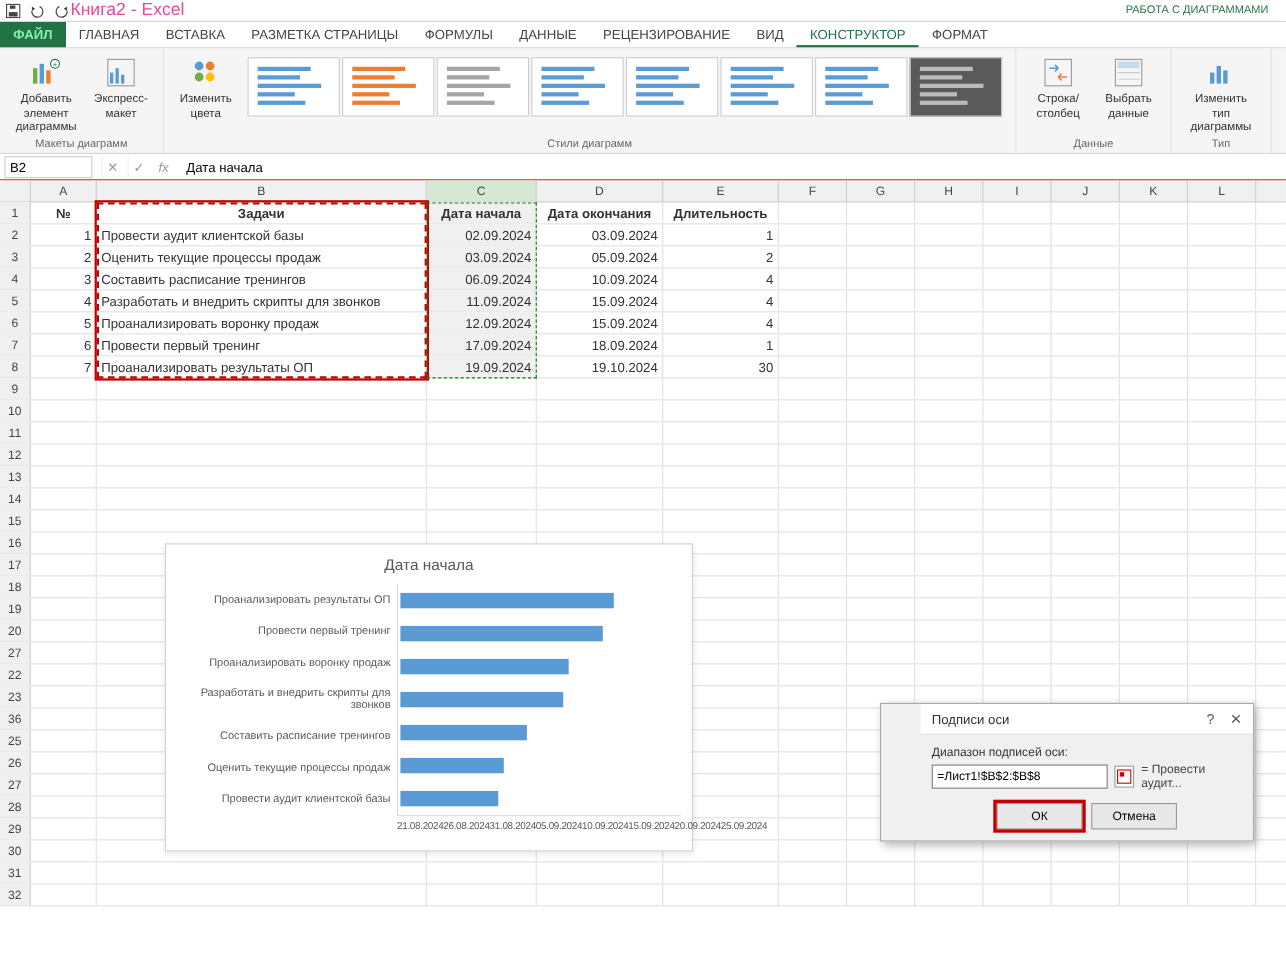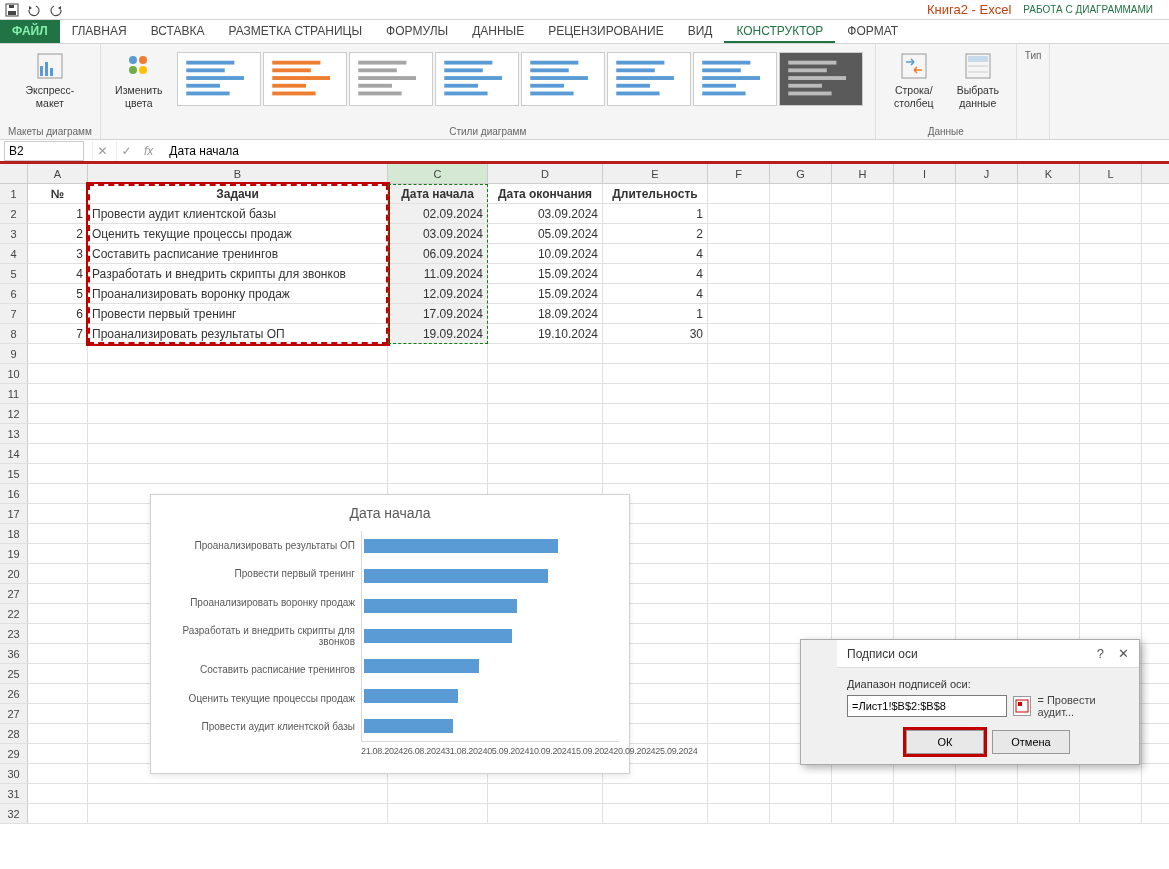--- a/index.html
+++ b/index.html
@@ -2,21 +2,21 @@
 <html><head>
 <meta charset="utf-8">
 <style>
 * { margin: 0; padding: 0; box-sizing: border-box; font-family: "Segoe UI", Tahoma, sans-serif; }
 body { background: #fff; font-size: 12px; color: #333; overflow: hidden; width: 1169px; height: 869px; }
 
 
 .titlebar { height: 20px; background: #fff; display: flex; align-items: center; padding: 0 4px; border-bottom: 1px solid #d4d4d4; }
 .qat { display: flex; gap: 6px; align-items: center; }
 .qat-btn { width: 16px; height: 16px; display: flex; align-items: center; justify-content: center; color: #555; cursor: pointer; }
-.title-center { flex: 1; text-align: right; color: #c2410c; font-size: 13px; }
+.title-center { flex: 1; text-align: left; color: #ec4899; font-size: 16px; }
 .chart-tools-tab { color: #217346; font-size: 10px; padding: 2px 12px; text-transform: uppercase; }
 
 
 .ribbon-tabs { height: 24px; background: #fff; display: flex; border-bottom: 1px solid #d4d4d4; }
 .rtab { padding: 4px 12px; font-size: 12px; color: #444; cursor: pointer; text-transform: uppercase; }
 .rtab.file { background: #217346; color: #86efac; font-weight: bold; }
 .rtab.active { color: #217346; border-bottom: 2px solid #217346; background: #fff; }
 
 
 .ribbon { height: 96px; background: #f5f5f5; border-bottom: 1px solid #d4d4d4; display: flex; }
@@ -24,21 +24,21 @@
 .rgroup-content { display: flex; gap: 4px; align-items: flex-start; }
 .rgroup-label { font-size: 10px; color: #666; margin-top: 2px; }
 .rbtn { display: flex; flex-direction: column; align-items: center; padding: 2px 4px; cursor: pointer; font-size: 10.5px; text-align: center; line-height: 1.2; }
 .rbtn-icon { width: 32px; height: 32px; display: flex; align-items: center; justify-content: center; margin-bottom: 2px; }
 .style-gallery { display: flex; gap: 2px; padding: 4px; flex-wrap: wrap; max-width: 720px; }
 .style-thumb { width: 84px; height: 54px; background: #fff; border: 1px solid #ccc; cursor: pointer; display: flex; align-items: center; justify-content: center; }
 .style-thumb.dark { background: #5a5a5a; }
 .style-thumb svg { width: 100%; height: 100%; }
 
 
-.formula-bar { height: 24px; display: flex; align-items: center; border-bottom: 3px solid #b91c1c; background: #fff; padding: 0 4px; }
+.formula-bar { height: 24px; display: flex; align-items: center; border-bottom: 1px solid #b91c1c; background: #fff; padding: 0 4px; }
 .name-box { width: 80px; height: 20px; border: 1px solid #ccc; padding: 0 4px; font-size: 12px; margin-right: 8px; }
 .fx-btns { display: flex; gap: 4px; margin-right: 8px; color: #999; }
 .fx-btn { width: 20px; height: 20px; display: flex; align-items: center; justify-content: center; cursor: pointer; border-left: 1px solid #eee; }
 .fx-label { font-style: italic; color: #999; margin-right: 12px; }
 .formula-input { flex: 1; border: none; outline: none; font-size: 12px; padding: 0 4px; }
 
 
 .grid-area { position: relative; height: 700px; overflow: hidden; }
 .col-headers { display: flex; height: 20px; background: #f0f0f0; border-bottom: 1px solid #ccc; }
 .corner { width: 28px; border-right: 1px solid #ccc; background: #f0f0f0; }
@@ -128,20 +128,32 @@
   <div class="rtab active">КОНСТРУКТОР</div>
   <div class="rtab">ФОРМАТ</div>
 </div>
 
 <div class="ribbon">
   <div class="rgroup">
     <div class="rgroup-content">
       <div class="rbtn">
         <div class="rbtn-icon">
             <svg width="28" height="28" viewBox="0 0 28 28">
+              <rect x="2" y="10" width="4" height="14" fill="#70ad47"></rect>
+              <rect x="8" y="6" width="4" height="18" fill="#5b9bd5"></rect>
+              <rect x="14" y="12" width="4" height="12" fill="#ed7d31"></rect>
+              <circle cx="22" cy="6" r="4" fill="#fff" stroke="#217346"></circle>
+              <text x="22" y="9" font-size="7" text-anchor="middle" fill="#217346">+</text>
+            </svg>
+          </div>
+        <span style="max-width:60px">Добавить элемент диаграммы</span>
+      </div>
+      <div class="rbtn">
+        <div class="rbtn-icon">
+            <svg width="28" height="28" viewBox="0 0 28 28">
               <rect x="2" y="2" width="24" height="24" fill="none" stroke="#999"></rect>
               <rect x="4" y="14" width="3" height="10" fill="#5b9bd5"></rect>
               <rect x="9" y="10" width="3" height="14" fill="#5b9bd5"></rect>
               <rect x="14" y="16" width="3" height="8" fill="#5b9bd5"></rect>
             </svg>
           </div>
         <span style="max-width:52px">Экспресс-макет</span>
       </div>
     </div>
     <div class="rgroup-label">Макеты диаграмм</div>
@@ -256,20 +268,32 @@
               <line x1="4" y1="14" x2="24" y2="14" stroke="#ccc"></line>
               <line x1="4" y1="20" x2="24" y2="20" stroke="#ccc"></line>
             </svg>
           </div>
         <span style="max-width:52px">Выбрать данные</span>
       </div>
     </div>
     <div class="rgroup-label">Данные</div>
   </div>
   <div class="rgroup">
+    <div class="rgroup-content">
+      <div class="rbtn">
+        <div class="rbtn-icon">
+            <svg width="28" height="28" viewBox="0 0 28 28">
+              <rect x="4" y="14" width="4" height="10" fill="#5b9bd5"></rect>
+              <rect x="10" y="8" width="4" height="16" fill="#5b9bd5"></rect>
+              <rect x="16" y="12" width="4" height="12" fill="#5b9bd5"></rect>
+            </svg>
+          </div>
+        <span style="max-width:66px">Изменить тип диаграммы</span>
+      </div>
+    </div>
     <div class="rgroup-label">Тип</div>
   </div>
 </div>
 
 <div class="formula-bar">
   <input class="name-box" value="B2" style="">
   <div class="fx-btns">
     <div class="fx-btn">✕</div>
     <div class="fx-btn">✓</div>
   </div>

